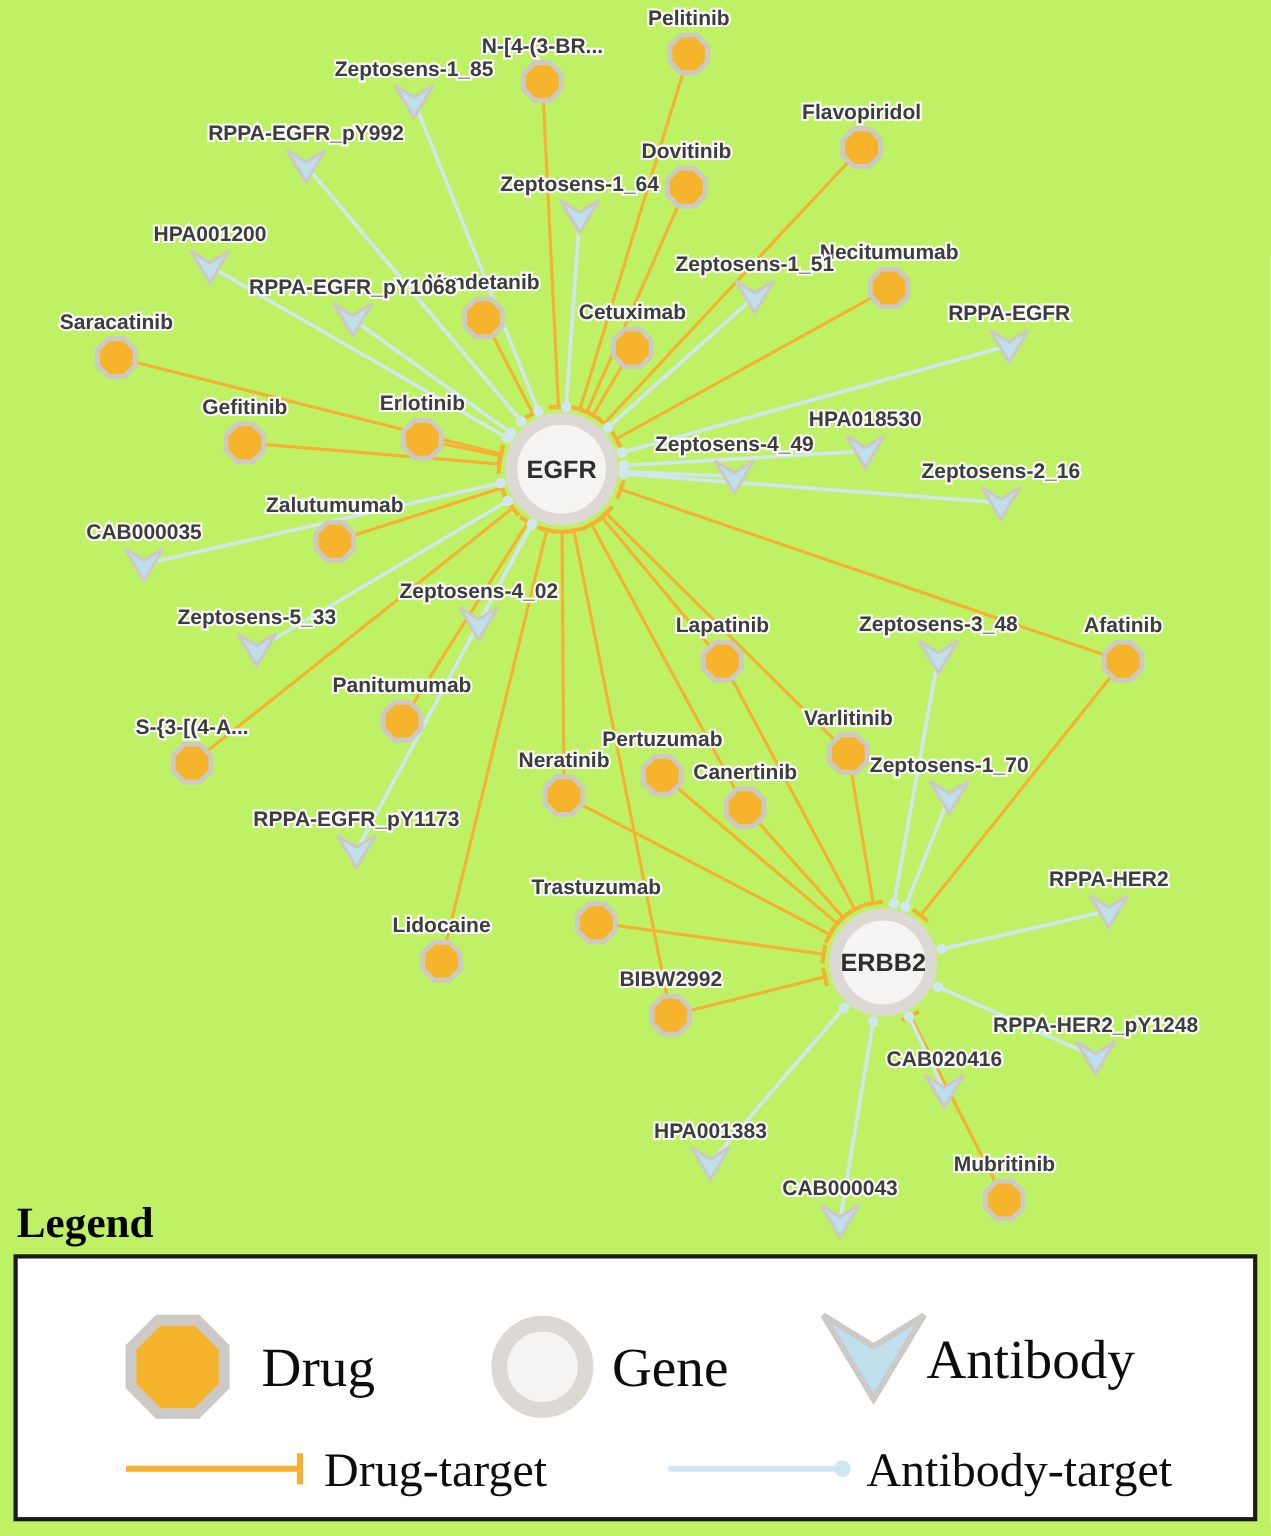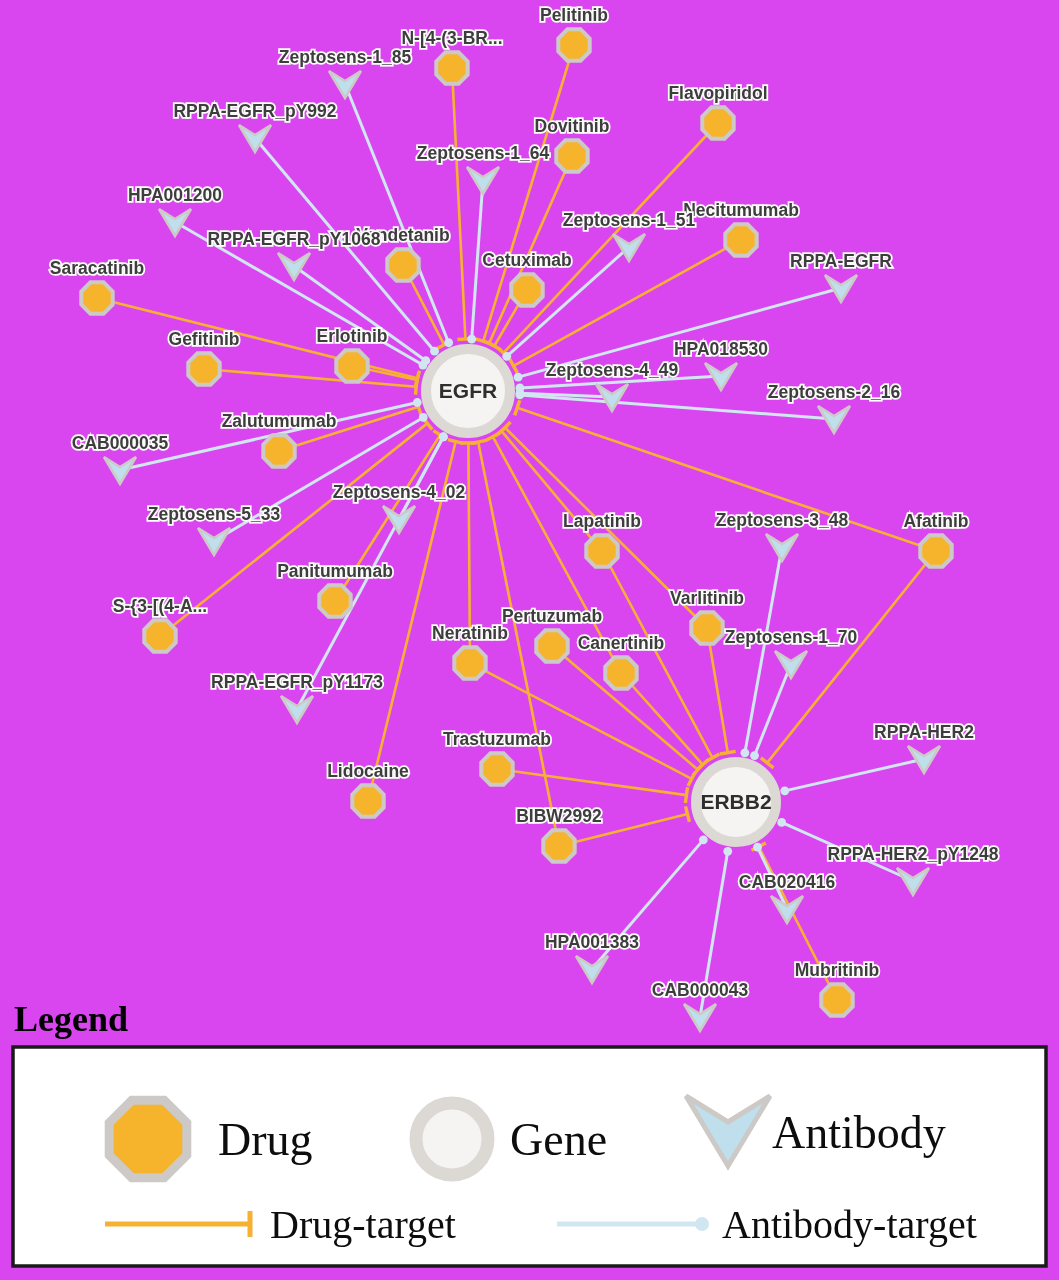--- a/index.html
+++ b/index.html
@@ -1,16 +1,16 @@
 <!DOCTYPE html>
 <html style="--drug-fill: #F6B42D; --drug-edge: #F6B133; --node-stroke: #CCC9C6; --gene-fill: #F5F4F2; --gene-ring: #DCD9D5; --antibody-fill: #BFDFEC; --antibody-edge: #D0E7F1;"><head>
 <meta charset="utf-8">
 <style>
   html,body{margin:0;padding:0;background:#ffffff;}
-  .stage{position:relative;width:1059px;height:1280px;background:#d946ef;overflow:hidden;}
+  .stage{position:relative;width:1059px;height:1280px;background:#bef264;overflow:hidden;}
   svg{display:block;}
 
   .node-label{
     font:bold 17.5px "Liberation Sans",sans-serif;
     fill:#3d3d3d;
     stroke:#fbfbfa;stroke-width:3.5px;paint-order:stroke;
     text-anchor:middle;
   }
   .gene-label{
     font:bold 21px "Liberation Sans",sans-serif;

